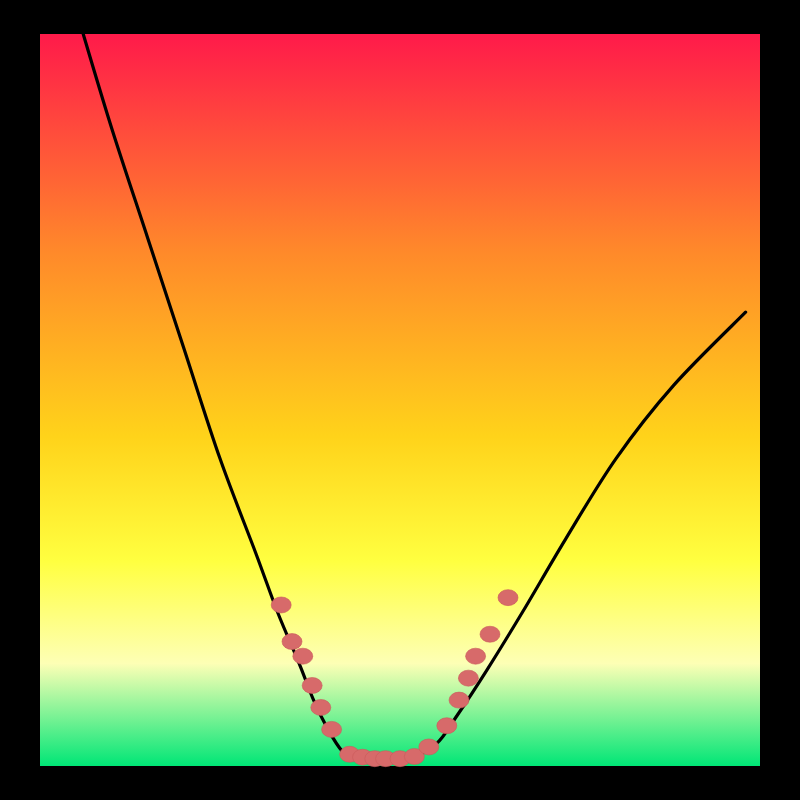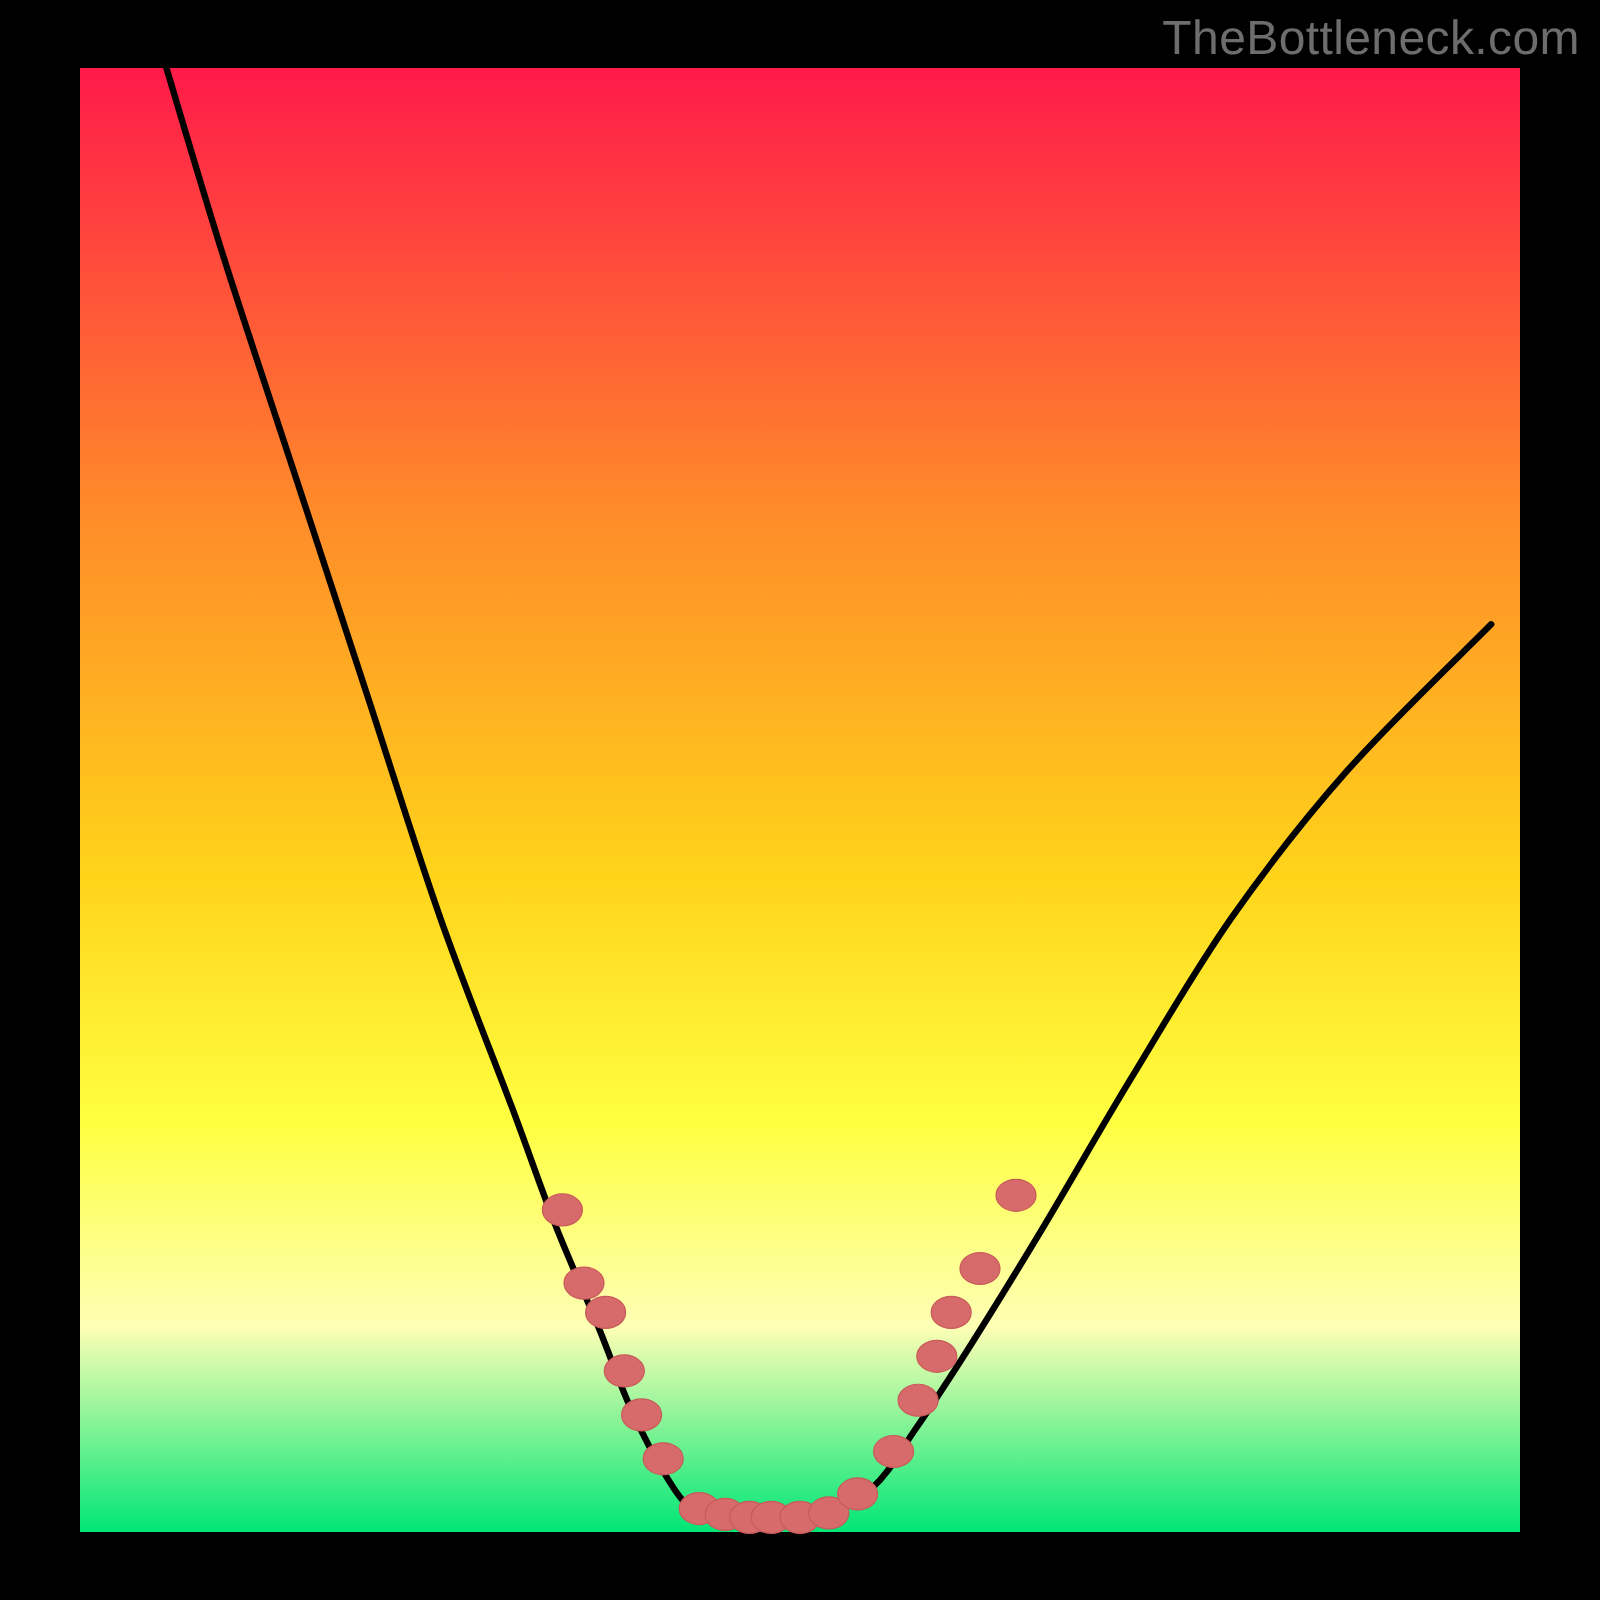--- a/index.html
+++ b/index.html
@@ -27,21 +27,20 @@
     z-index: 10;
   }
   svg {
     display: block;
   }
 </style>
 </head>
 <body>
 
 <div class="container">
-  <div class="watermark">TheBottleneck.com</div>
   <svg id="chart-svg" width="800" height="800" viewBox="0 0 800 800">
     <defs>
       <linearGradient id="bg-grad" x1="0" y1="0" x2="0" y2="1">
         <stop id="g0" offset="0%" stop-color="#ff1a4a"></stop>
         <stop id="g1" offset="30%" stop-color="#ff8a2a"></stop>
         <stop id="g2" offset="55%" stop-color="#ffd31a"></stop>
         <stop id="g3" offset="72%" stop-color="#ffff40"></stop>
         <stop id="g4" offset="86%" stop-color="#fdffb5"></stop>
         <stop id="g5" offset="100%" stop-color="#00e676"></stop>
       </linearGradient>

